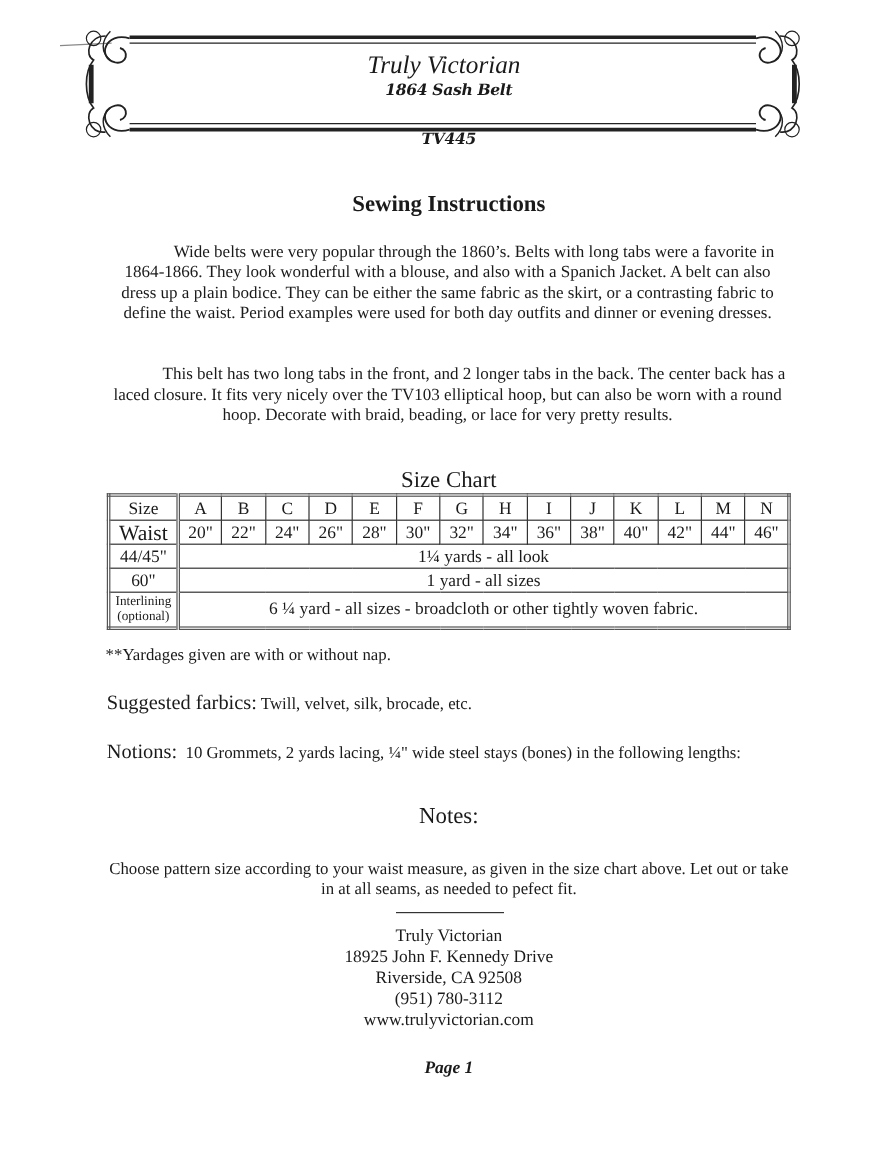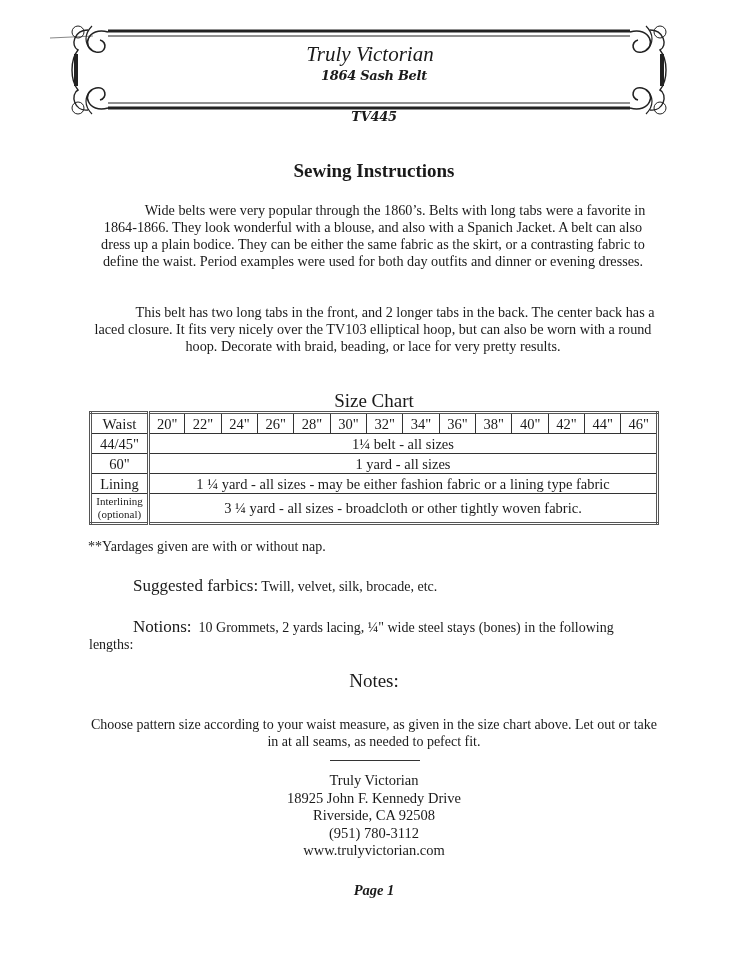--- a/index.html
+++ b/index.html
@@ -33,25 +33,25 @@
   }
   table.size {
     position: absolute; left: 89px; top: 411px; width: 570px;
     border-collapse: collapse; border: 3px double #555; font-size: 14.5px;
     table-layout: fixed;
   }
   table.size td {
     border: 1px solid #333; text-align: center; padding: 0; height: 19px; line-height: 18px;
   }
   table.size td.lbl { border-right: 3px double #555; width: 55px; }
-  table.size td.small { font-size: 15px; }
+  table.size td.small { font-size: 18px; }
   table.size td.tiny { font-size: 11px; line-height: 13px; height: 28px; }
   .note { position: absolute; left: 88px; top: 539px; font-size: 14px; }
   .labeled { position: absolute; left: 89px; font-size: 14px; line-height: 17px; width: 570px; }
-  .labeled .big { font-size: 17px; margin-left: 44px; }
+  .labeled .big { font-size: 17px; }
   .notes-title { position: absolute; left: 0; width: 748px; top: 670px; text-align: center; font-size: 19px; }
   .notes-body { position: absolute; left: 86px; width: 576px; top: 692px; text-align: center; font-size: 14px; line-height: 17px; margin-top: 24px; }
   .rule { position: absolute; left: 330px; width: 90px; top: 760px; border-top: 1.5px solid #333; }
   .addr { position: absolute; left: 0; width: 748px; top: 772px; text-align: center; font-size: 14.5px; line-height: 17.5px; }
   .page { position: absolute; left: 0; width: 748px; top: 882px; text-align: center; font-size: 14.5px; font-weight: bold; font-style: italic; }
 </style>
 </head>
 <body>
 
 <div class="frame">
@@ -94,52 +94,65 @@
 <div class="section-title">Sewing Instructions</div>
 
 <div class="para" style="top:202px;"><span class="indent"></span><span>Wide belts were very popular through the 1860’s.  Belts with long tabs were a favorite in 1864-1866.  They look wonderful with a blouse, and also with a Spanich Jacket.  A  belt can also dress up a plain bodice.  They can be either the same fabric as the skirt, or a contrasting fabric to define the waist.  Period examples were used for both day outfits and dinner or evening dresses.</span></div>
 
 <div class="para" style="top:304px;"><span class="indent"></span><span>This belt has two long tabs in the front, and 2 longer tabs in the back.  The center back has a laced closure.  It fits very nicely over the TV103 elliptical hoop, but can also be worn with a round hoop.  Decorate with braid, beading, or lace for very pretty results.</span></div>
 
 <div class="chart-title">Size Chart</div>
 
 <table class="size">
   <tbody>
+      <tr>
+    <td class="lbl">Size</td>
+    <td>A</td>
+    <td>B</td>
+    <td>C</td>
+    <td>D</td>
+    <td>E</td>
+    <td>F</td>
+    <td>G</td>
+    <td>H</td>
+    <td>I</td>
+    <td>J</td>
+    <td>K</td>
+    <td>L</td>
+    <td>M</td>
+    <td>N</td>
+  </tr>
   <tr>
     <td class="lbl small">Waist</td>
     <td>20"</td>
     <td>22"</td>
     <td>24"</td>
     <td>26"</td>
     <td>28"</td>
     <td>30"</td>
     <td>32"</td>
     <td>34"</td>
     <td>36"</td>
     <td>38"</td>
     <td>40"</td>
     <td>42"</td>
     <td>44"</td>
     <td>46"</td>
   </tr>
   <tr>
     <td class="lbl">44/45"</td>
-    <td colspan="14">1¼   belt  -  all sizes</td>
+    <td colspan="14">1¼   yards  -  all look</td>
   </tr>
   <tr>
     <td class="lbl">60"</td>
     <td colspan="14">1 yard -  all sizes</td>
   </tr>
   <tr>
-    <td class="lbl">Lining</td>
-    <td colspan="14">1 ¼  yard  -  all sizes  -  may be either fashion fabric or a lining type fabric</td>
-  </tr>
-  <tr>
     <td class="lbl tiny"><span>Interlining</span><br><span>(optional)</span></td>
-    <td colspan="14">3 ¼  yard  -  all sizes  -   broadcloth or other tightly woven fabric.</td>
+    <td colspan="14">6 ¼  yard  -  all sizes  -   broadcloth or other tightly woven fabric.</td>
   </tr>
 </tbody>
   </table>
 
 <div class="note">**Yardages given are with or without nap.</div>
 
 <div class="labeled" style="top:577px;">
   <span class="big">Suggested farbics:</span>
   <span>Twill, velvet, silk, brocade, etc.</span>
 </div>

